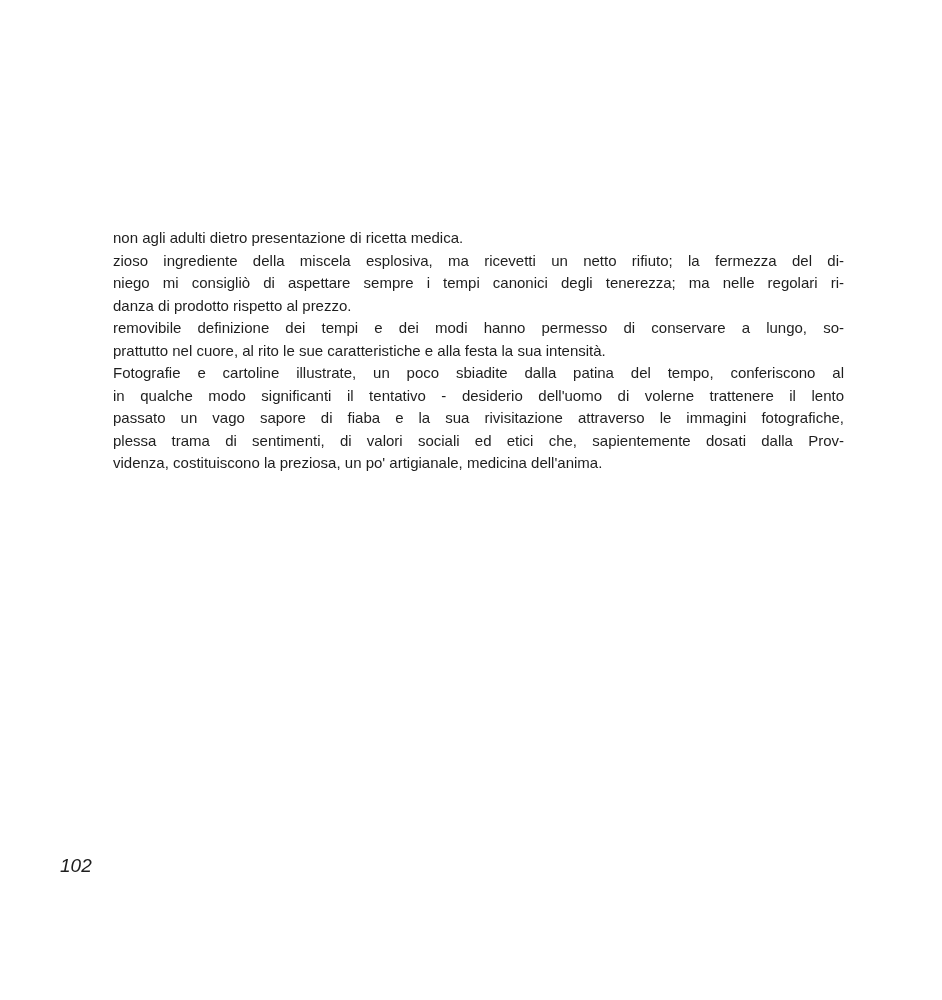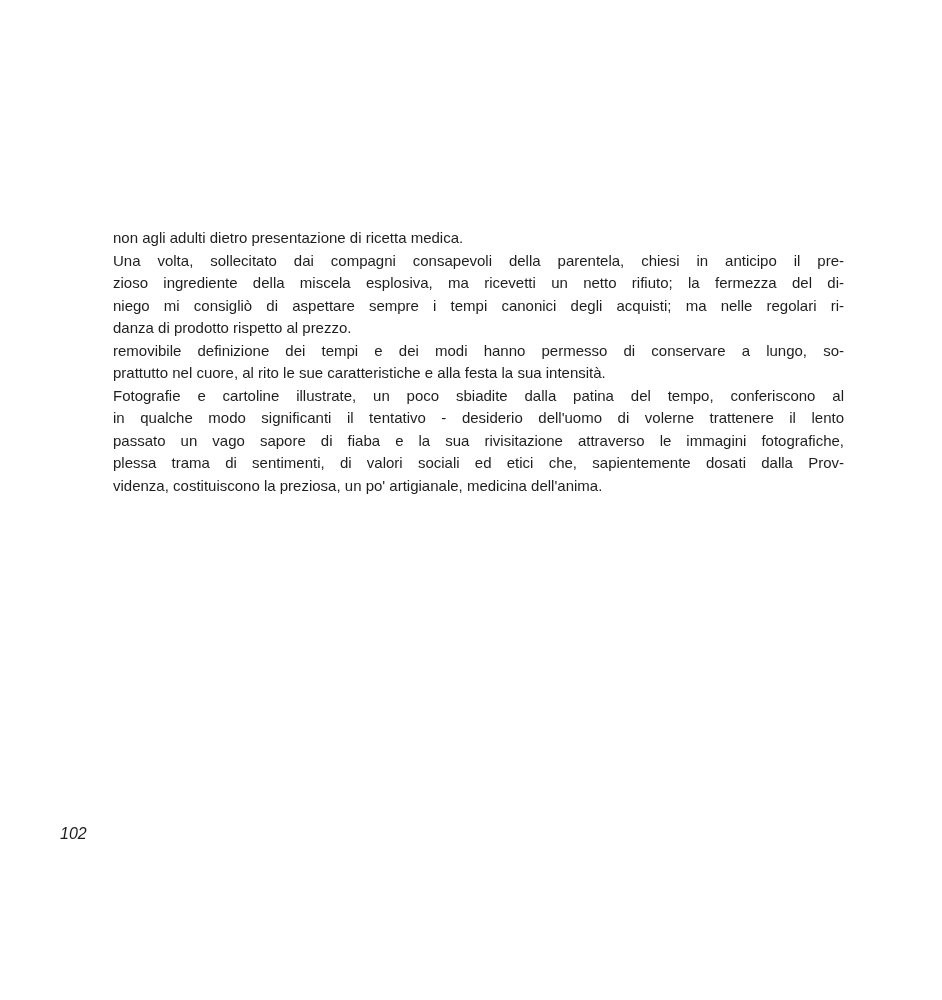--- a/index.html
+++ b/index.html
@@ -36,39 +36,38 @@
     white-space: normal;
     overflow: hidden;
   }
   .line.para-end {
     text-align: left;
     text-align-last: left;
   }
   .page-number {
     position: absolute;
     left: 60px;
-    top: 824px;
-    font-size: 16px;
+    top: 856px;
+    font-size: 19px;
     line-height: 20px;
     font-style: italic;
     color: #1e1e1e;
   }
 </style>
 </head>
 <body>
 
 <div class="page">
 
   <div class="text-block">
 
     <div class="line para-end">non agli adulti dietro presentazione di ricetta medica.</div>
 
-    <div class="line">Una volta, sollecitato dai compagni consapevoli della parentela, chiesi in anticipo il pre-</div>
     <div class="line">zioso ingrediente della miscela esplosiva, ma ricevetti un netto rifiuto; la fermezza del di-</div>
-    <div class="line">niego mi consigliò di aspettare sempre i tempi canonici degli acquisti; ma nelle regolari ri-</div>
+    <div class="line">niego mi consigliò di aspettare sempre i tempi canonici degli tenerezza; ma nelle regolari ri-</div>
     <div class="line para-end">danza di prodotto rispetto al prezzo.</div>
 
     <div class="line">removibile definizione dei tempi e dei modi hanno permesso di conservare a lungo, so-</div>
     <div class="line para-end">prattutto nel cuore, al rito le sue caratteristiche e alla festa la sua intensità.</div>
 
     <div class="line">Fotografie e cartoline illustrate, un poco sbiadite dalla patina del tempo, conferiscono al</div>
     <div class="line">in qualche modo significanti il tentativo - desiderio dell'uomo di volerne trattenere il lento</div>
     <div class="line">passato un vago sapore di fiaba e la sua rivisitazione attraverso le immagini fotografiche,</div>
     <div class="line">plessa trama di sentimenti, di valori sociali ed etici che, sapientemente dosati dalla Prov-</div>
     <div class="line para-end">videnza, costituiscono la preziosa, un po' artigianale, medicina dell'anima.</div>

